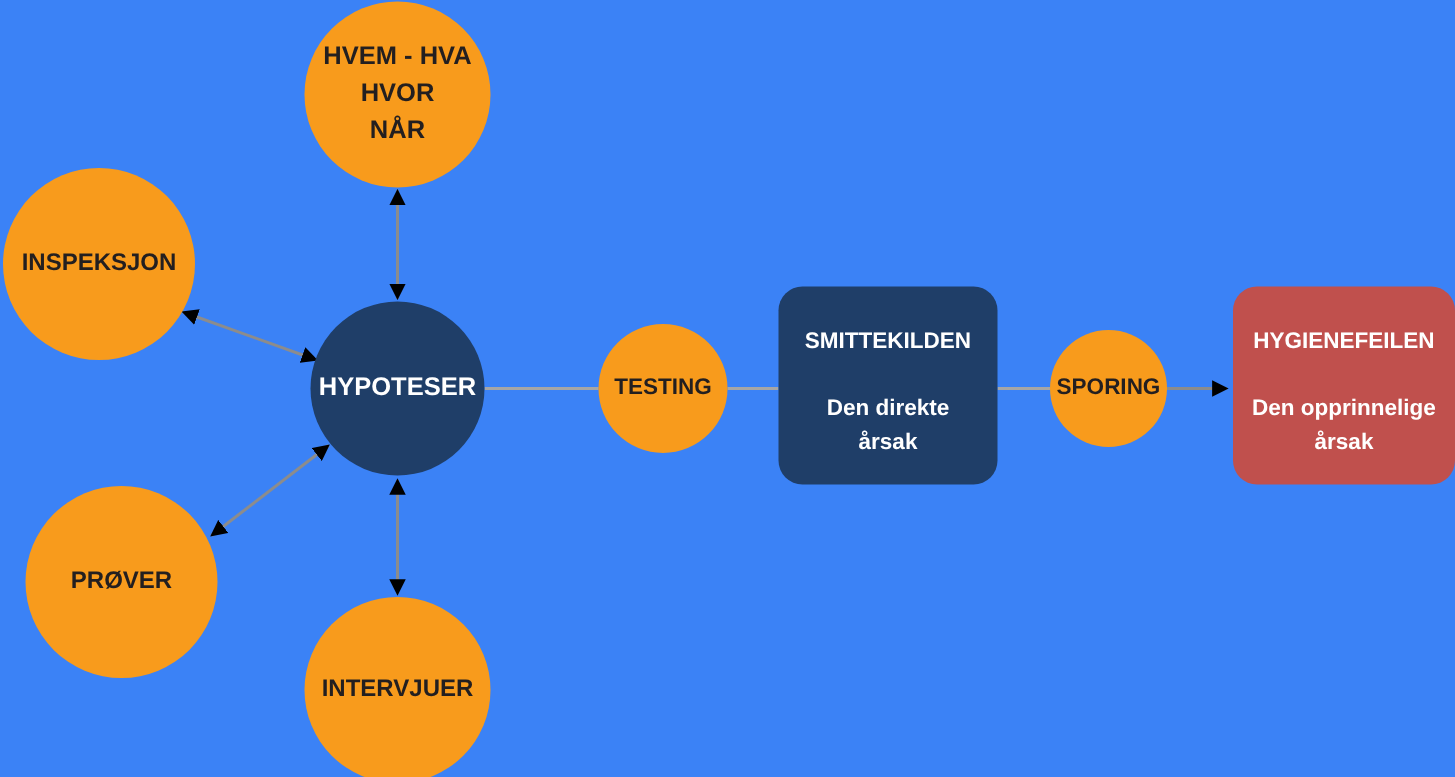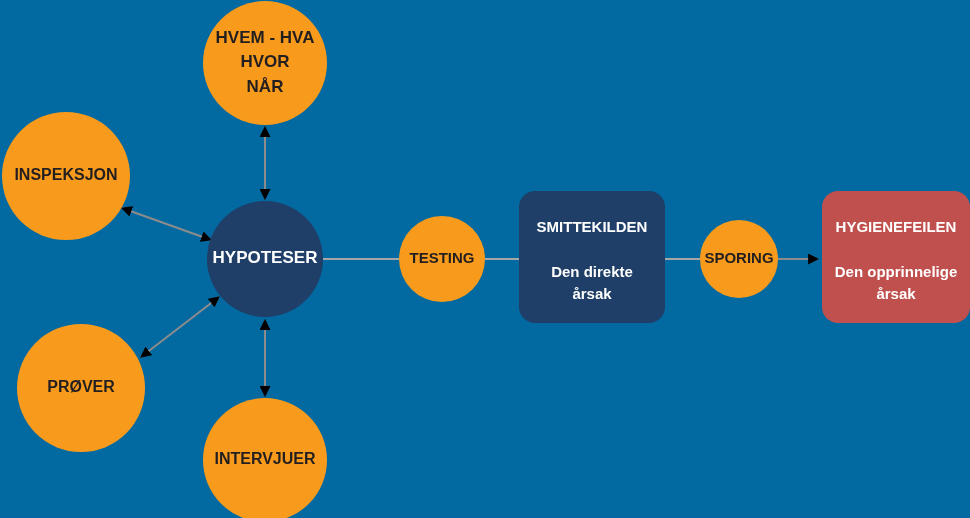--- a/index.html
+++ b/index.html
@@ -11,21 +11,21 @@
   body {
     width: 970px;
     height: 518px;
     overflow: hidden;
     font-family: "Liberation Sans", sans-serif;
   }
   #diagram-root {
     position: relative;
     width: 970px;
     height: 518px;
-    background: #0369a1;
+    background: #3b82f6;
   }
   svg#diagram-svg {
     display: block;
     width: 970px;
     height: 518px;
   }
   .node-label {
     font-family: "Liberation Sans", sans-serif;
     font-weight: bold;
     text-anchor: middle;

